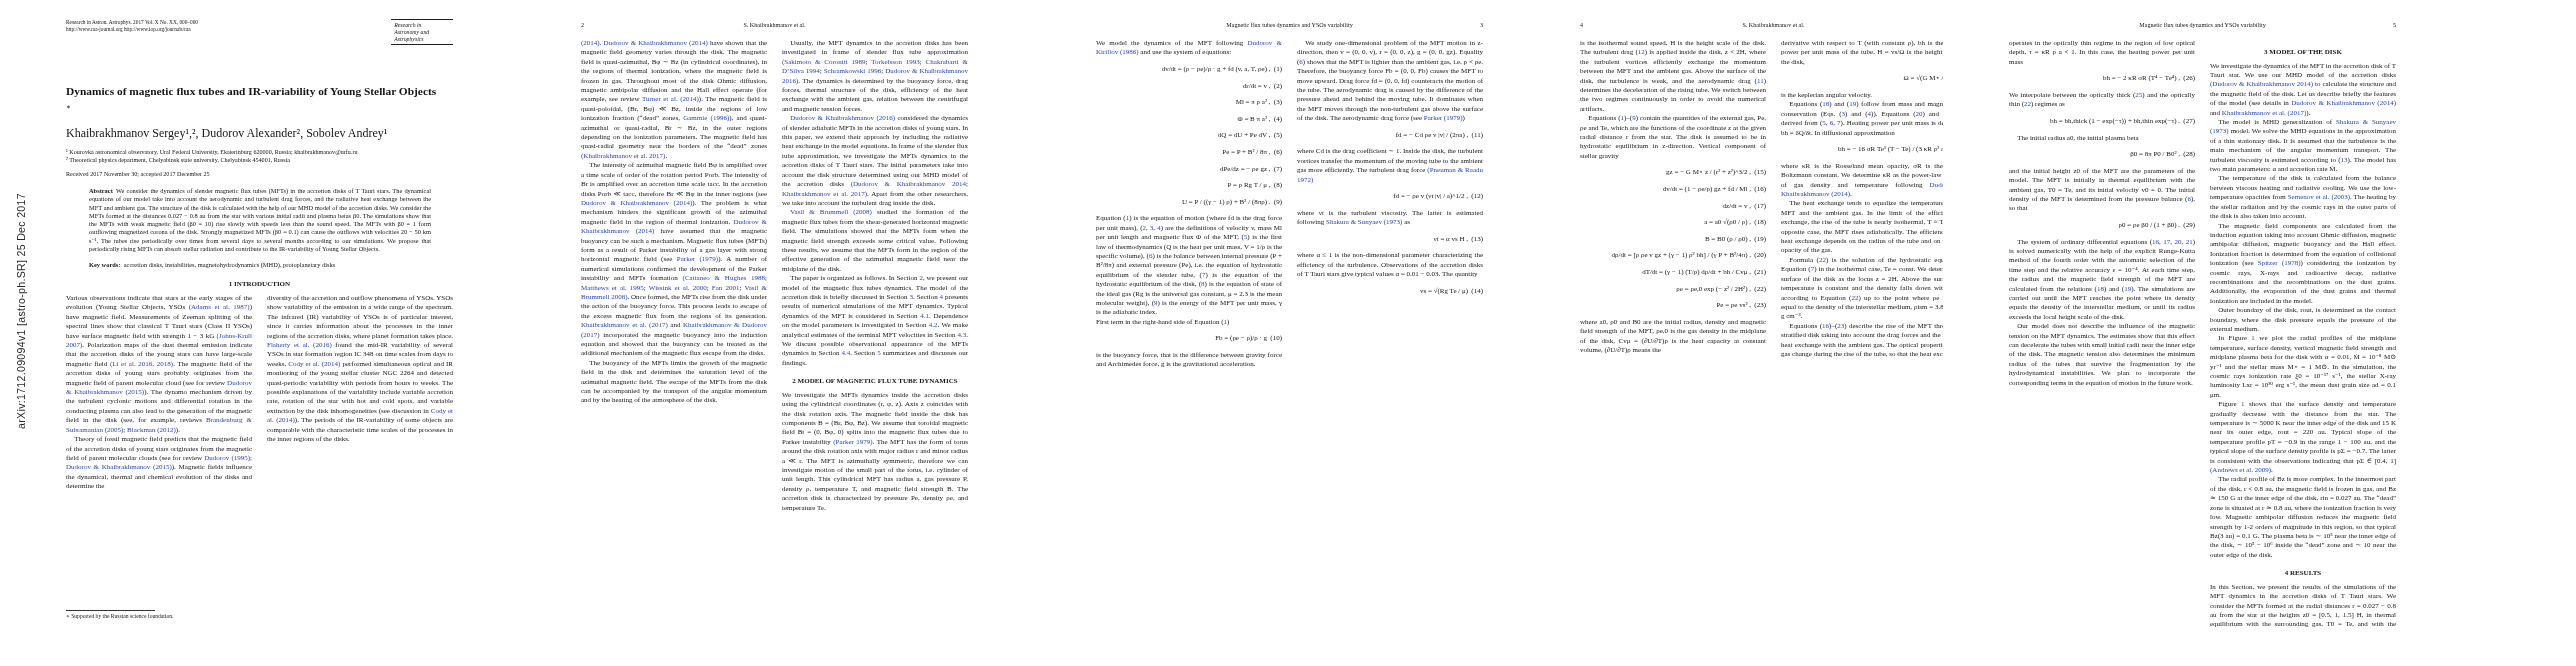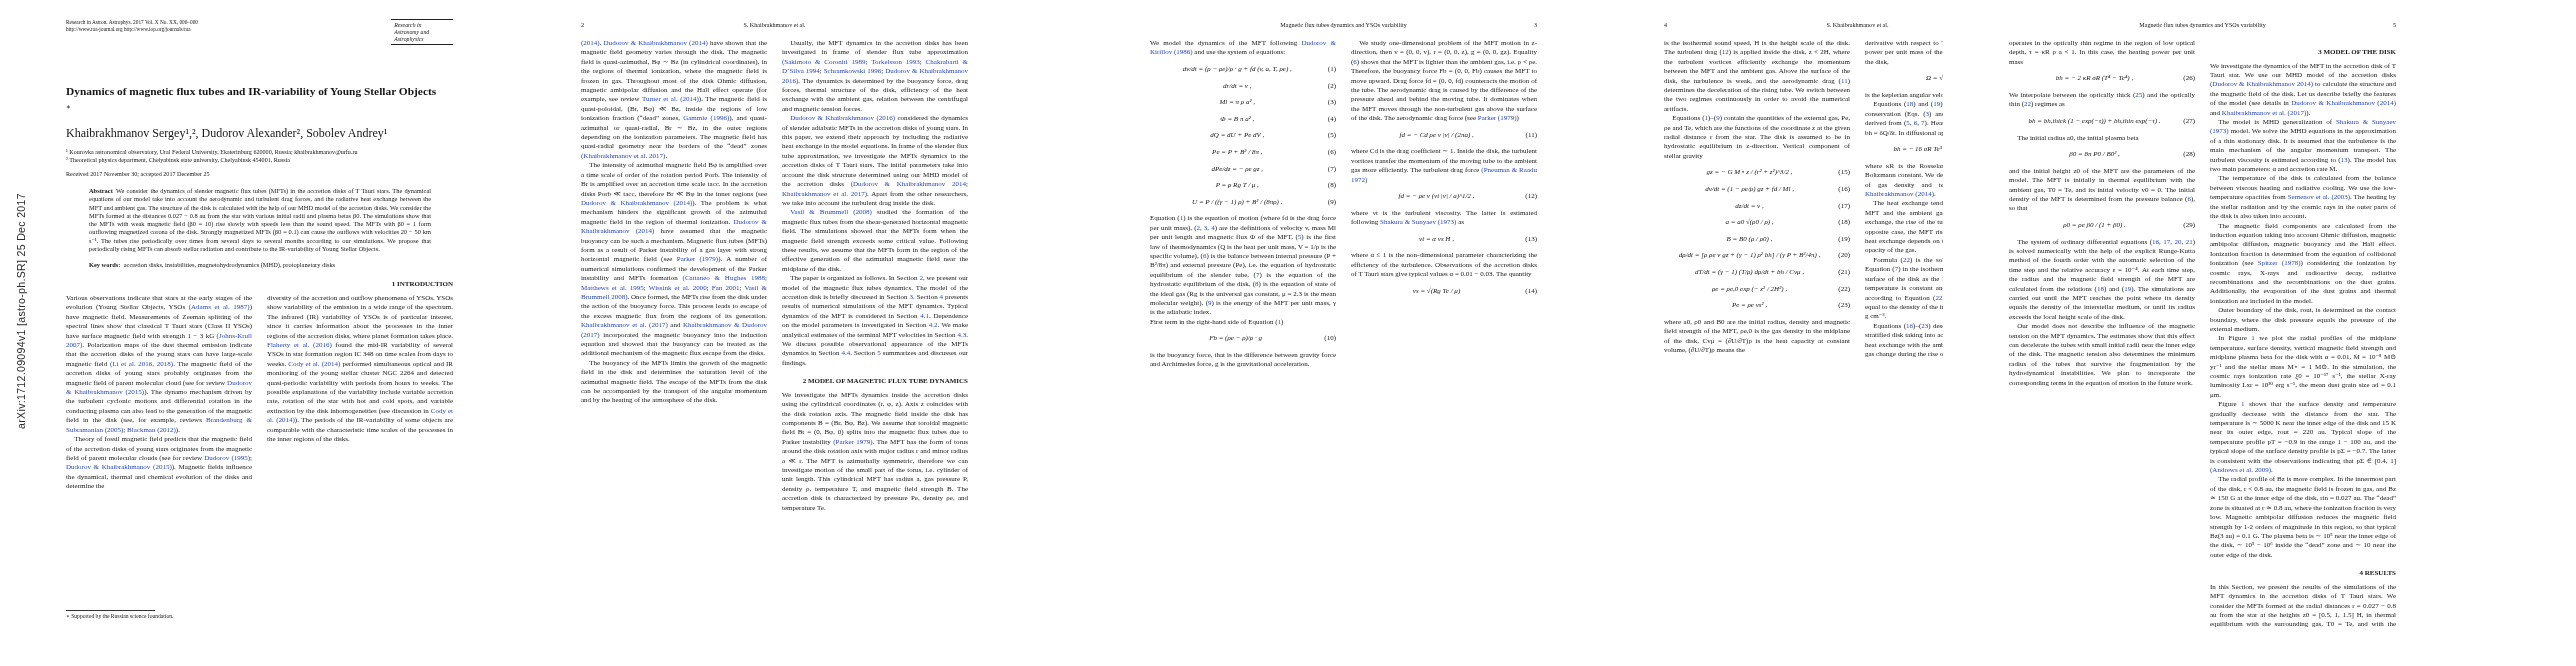--- a/index.html
+++ b/index.html
@@ -1,39 +1,39 @@
 <!DOCTYPE html>
 <html style="--link: #2847b8;font-size:9px"><head>
 <meta charset="utf-8">
 <style>
   html,body{margin:0;padding:0}
   body{width:2576px;height:667px;background:#ffffff;position:relative;
        font-family:"Liberation Serif","DejaVu Serif",serif;color:#161616;
        --link:#2847b8;}
   .doc{position:relative;width:2576px;height:667px;overflow:hidden}
   .page{position:absolute;top:0;width:515px;height:667px;background:#fff;overflow:hidden}
-  .px1{left:0}.px2{left:515px}.px3{left:1084px}.px4{left:1598px}.px5{left:1943px}
+  .px1{left:0}.px2{left:515px}.px3{left:1030px}.px4{left:1514px}.px5{left:1943px}
 
   
   .ph{position:absolute;top:22px;left:66px;width:387px;display:grid;
       grid-template-columns:33px 1fr 33px;font-size:6.1px;align-items:baseline}
   .ph .num-left{text-align:left}
   .ph .head-c{text-align:center}
   .ph .num-right{text-align:right}
 
   .pbody{position:absolute;top:39px;left:66px;width:387px;height:590px;
          display:flex;justify-content:space-between;overflow:hidden}
   .col{width:186px;overflow:hidden;text-align:justify}
 
   .para{margin:0;font-size:7px;line-height:9.4px;text-indent:8.3px;text-align:justify}
   .noind{text-indent:0}
   .eq{display:flex;align-items:baseline;margin:7.2px 0;font-size:7px;line-height:9.4px}
-  .eq-body{flex:1;text-align:center;font-style:italic}
+  .eq-body{flex:1;text-align:right;}
   .eq-num{font-style:normal;margin-left:3.3px}
-  .sec-h{font-size:7px;font-weight:bold;margin:9px 0 5.6px;text-align:right;text-indent:0;font-family:"Liberation Serif","DejaVu Serif",serif}
+  .sec-h{font-size:7px;font-weight:bold;margin:9px 0 5.6px;text-align:center;text-indent:0;font-family:"Liberation Serif","DejaVu Serif",serif}
   .cite{color:var(--link)}
 
   
   .front{position:absolute;top:19px;left:66px;width:387px}
   .jhead{display:flex;justify-content:space-between;align-items:flex-start;margin-bottom:39px}
   .jh-left{font-size:5.3px;line-height:7.2px}
   .masthead{border-top:0.6px solid #222;border-bottom:0.6px solid #222;padding:1.7px 2.8px;
             font-style:italic;font-size:5.8px;line-height:7px;width:56px}
   .title{font-size:11.4px;font-weight:bold;line-height:15px;margin:0 11px 7.8px 0}
   .title sup{font-size:6.7px}

